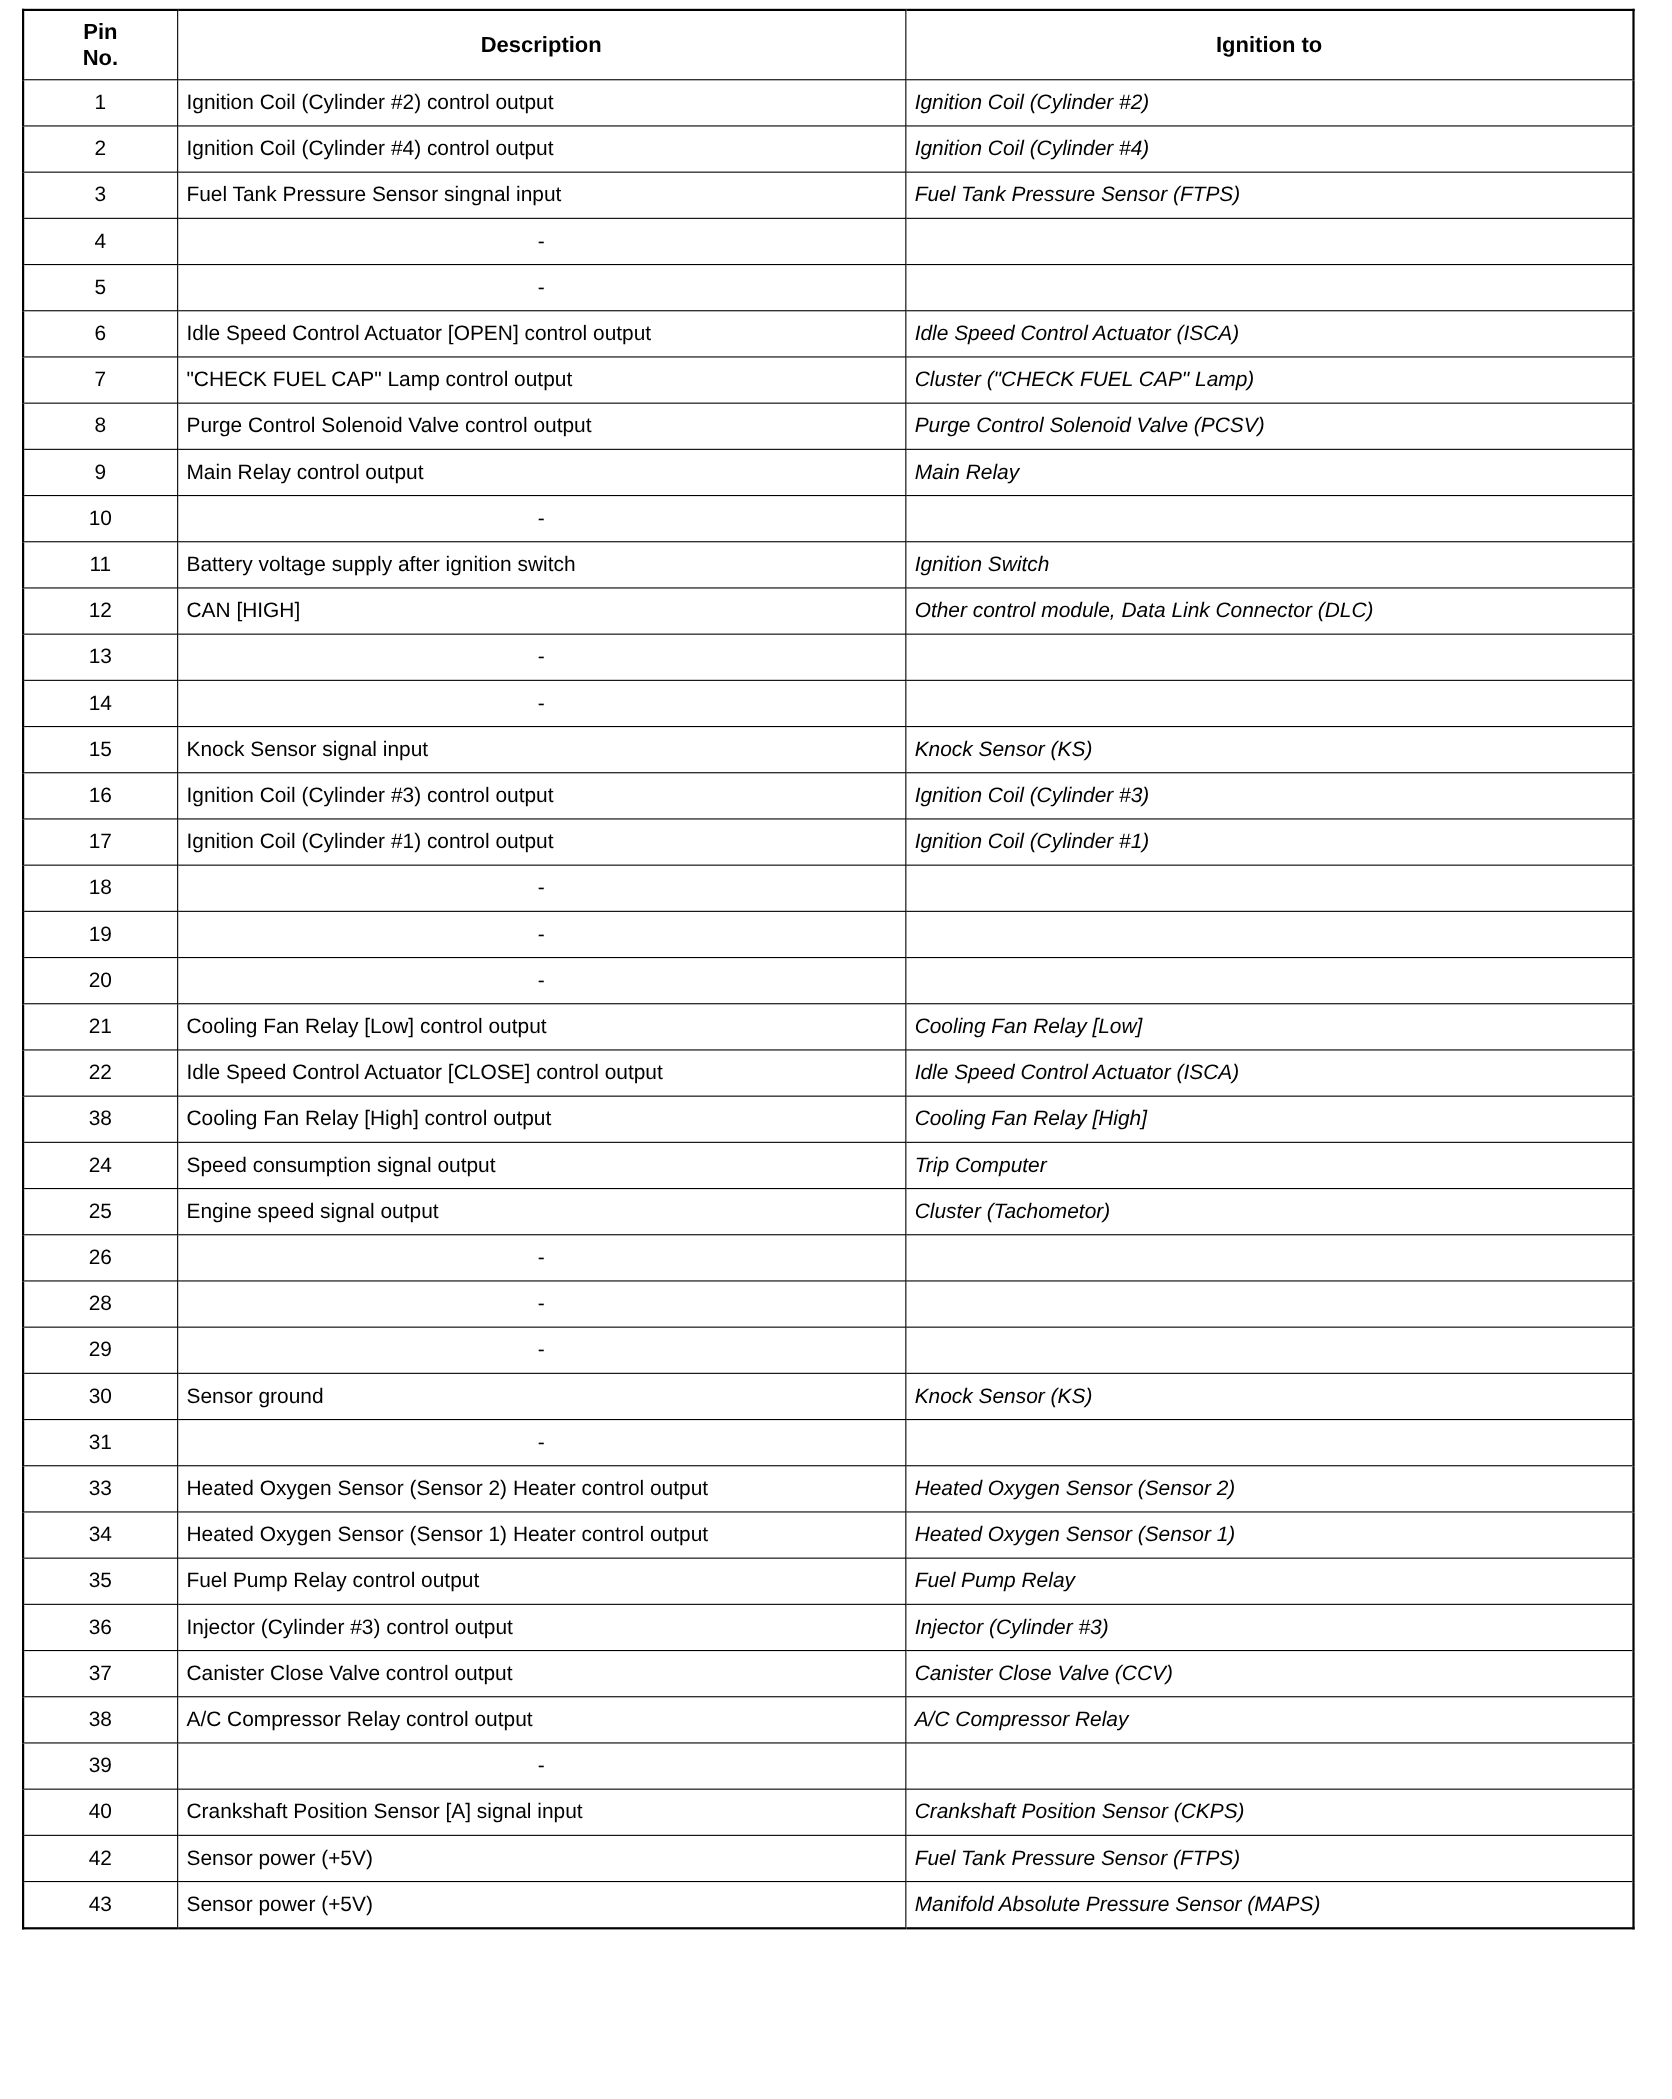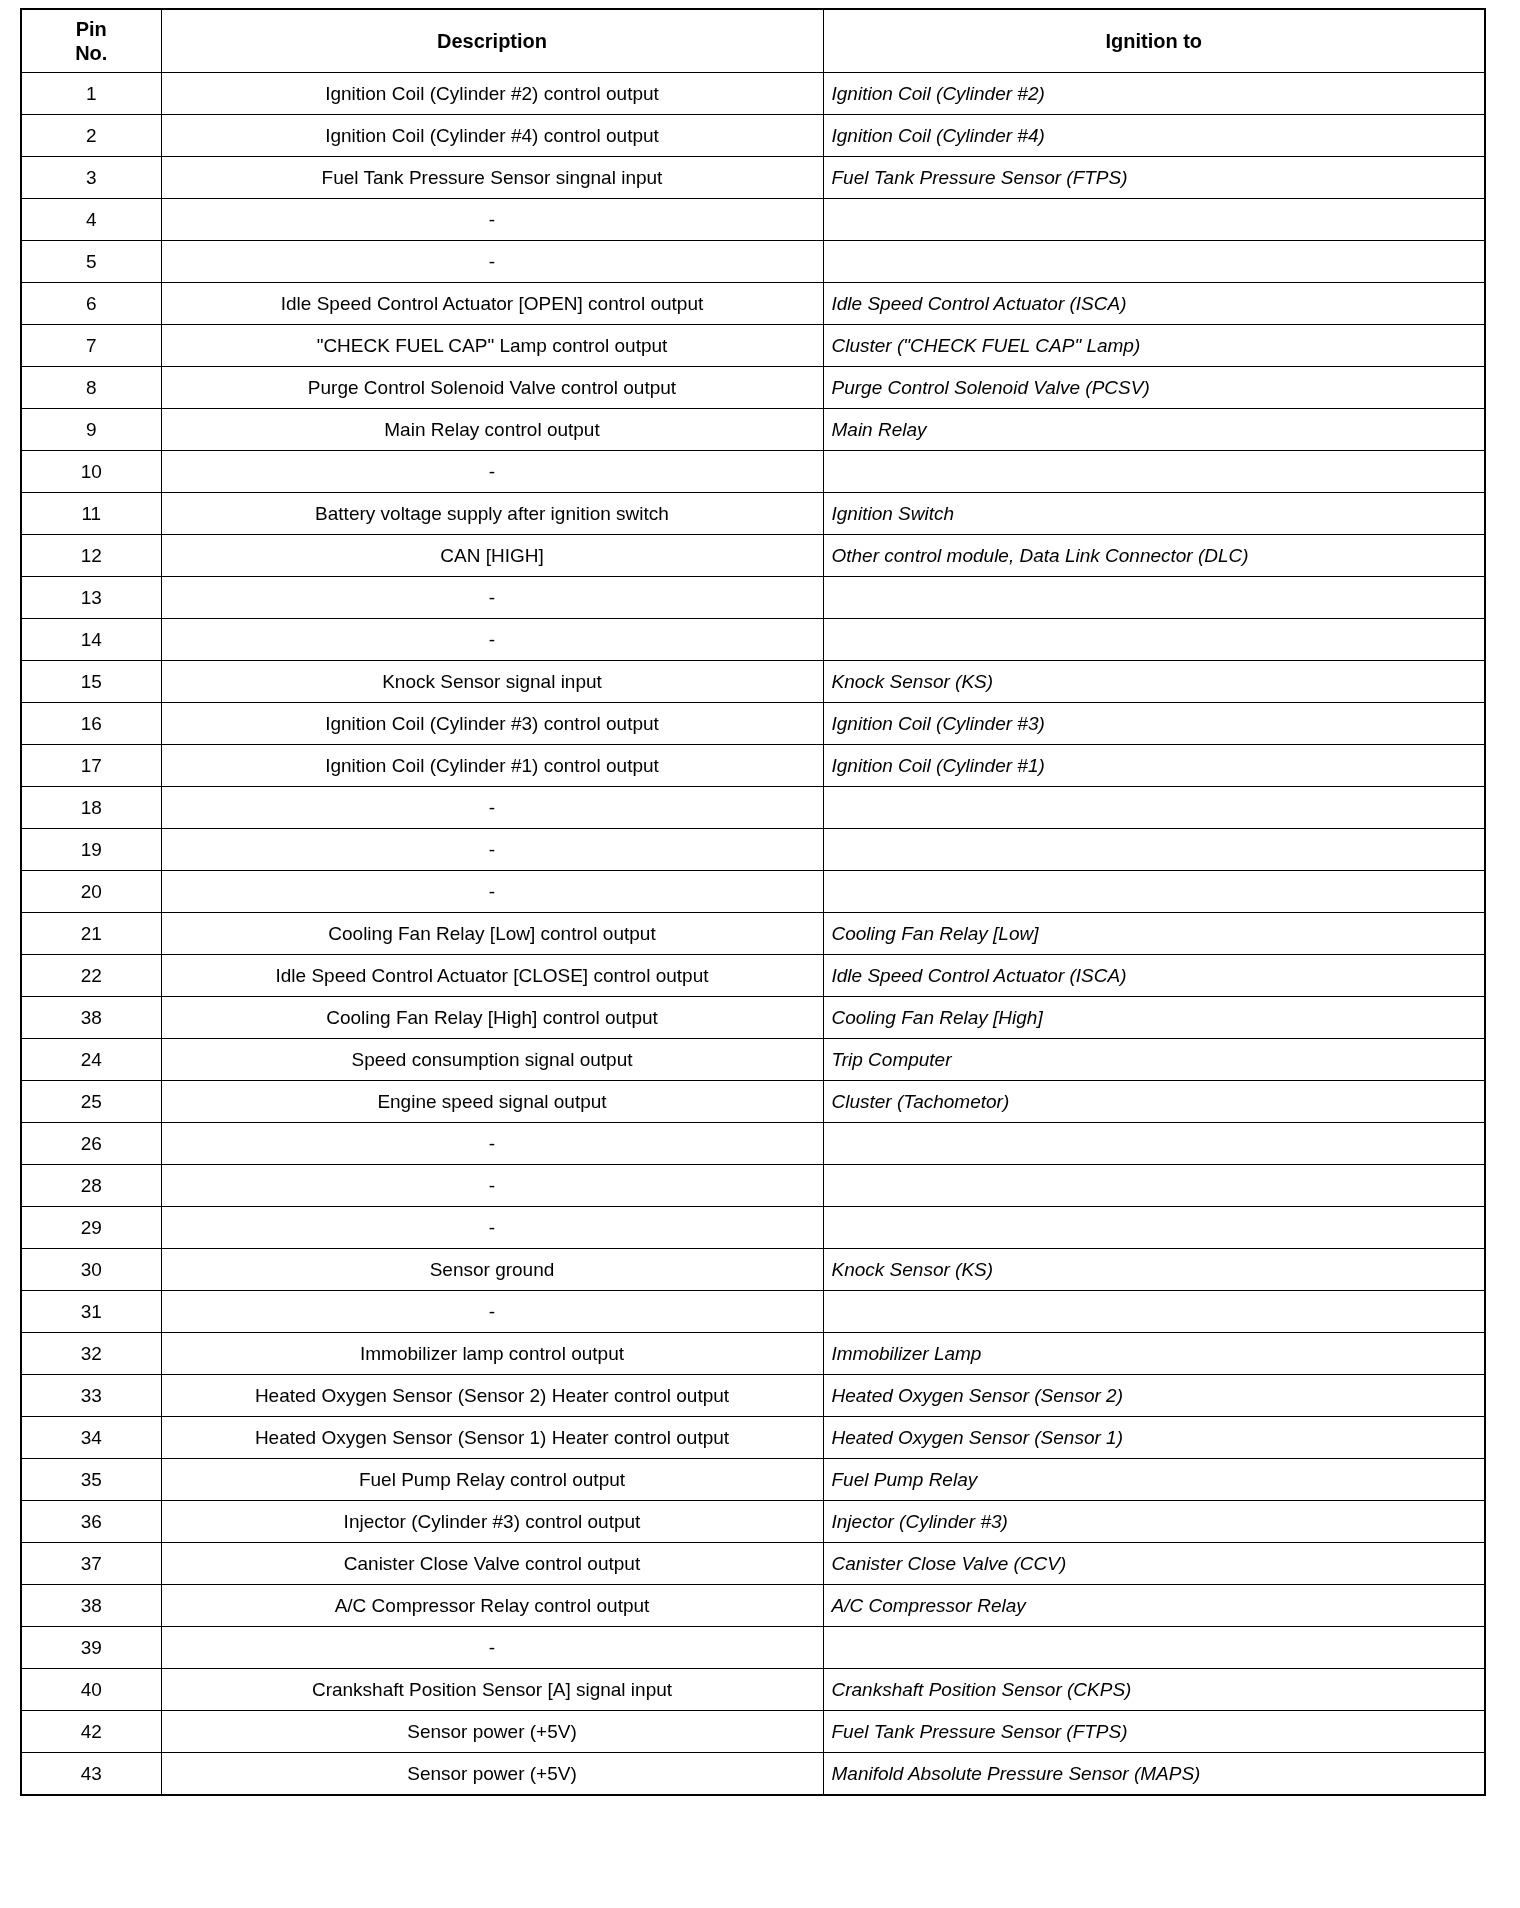--- a/index.html
+++ b/index.html
@@ -45,21 +45,21 @@
     height: 62px;
     font-size: 20px;
   }
   table.pinout thead th.hdr-pin {
     line-height: 24px;
   }
   td.pin-no {
     text-align: center;
   }
   td.desc {
-    text-align: center;
+    text-align: left;
   }
   td.desc.dash {
     text-align: center;
   }
   td.conn {
     text-align: left;
     font-style: italic;
   }
   
   table.pinout tr:first-child th {
@@ -242,25 +242,20 @@
           <td class="pin-no">30</td>
           <td class="desc">Sensor ground</td>
           <td class="conn">Knock Sensor (KS)</td>
         </tr>
         <tr>
           <td class="pin-no">31</td>
           <td class="desc dash">-</td>
           <td class="conn"></td>
         </tr>
         <tr>
-          <td class="pin-no">32</td>
-          <td class="desc">Immobilizer lamp control output</td>
-          <td class="conn">Immobilizer Lamp</td>
-        </tr>
-        <tr>
           <td class="pin-no">33</td>
           <td class="desc">Heated Oxygen Sensor (Sensor 2) Heater control output</td>
           <td class="conn">Heated Oxygen Sensor (Sensor 2)</td>
         </tr>
         <tr>
           <td class="pin-no">34</td>
           <td class="desc">Heated Oxygen Sensor (Sensor 1) Heater control output</td>
           <td class="conn">Heated Oxygen Sensor (Sensor 1)</td>
         </tr>
         <tr>

